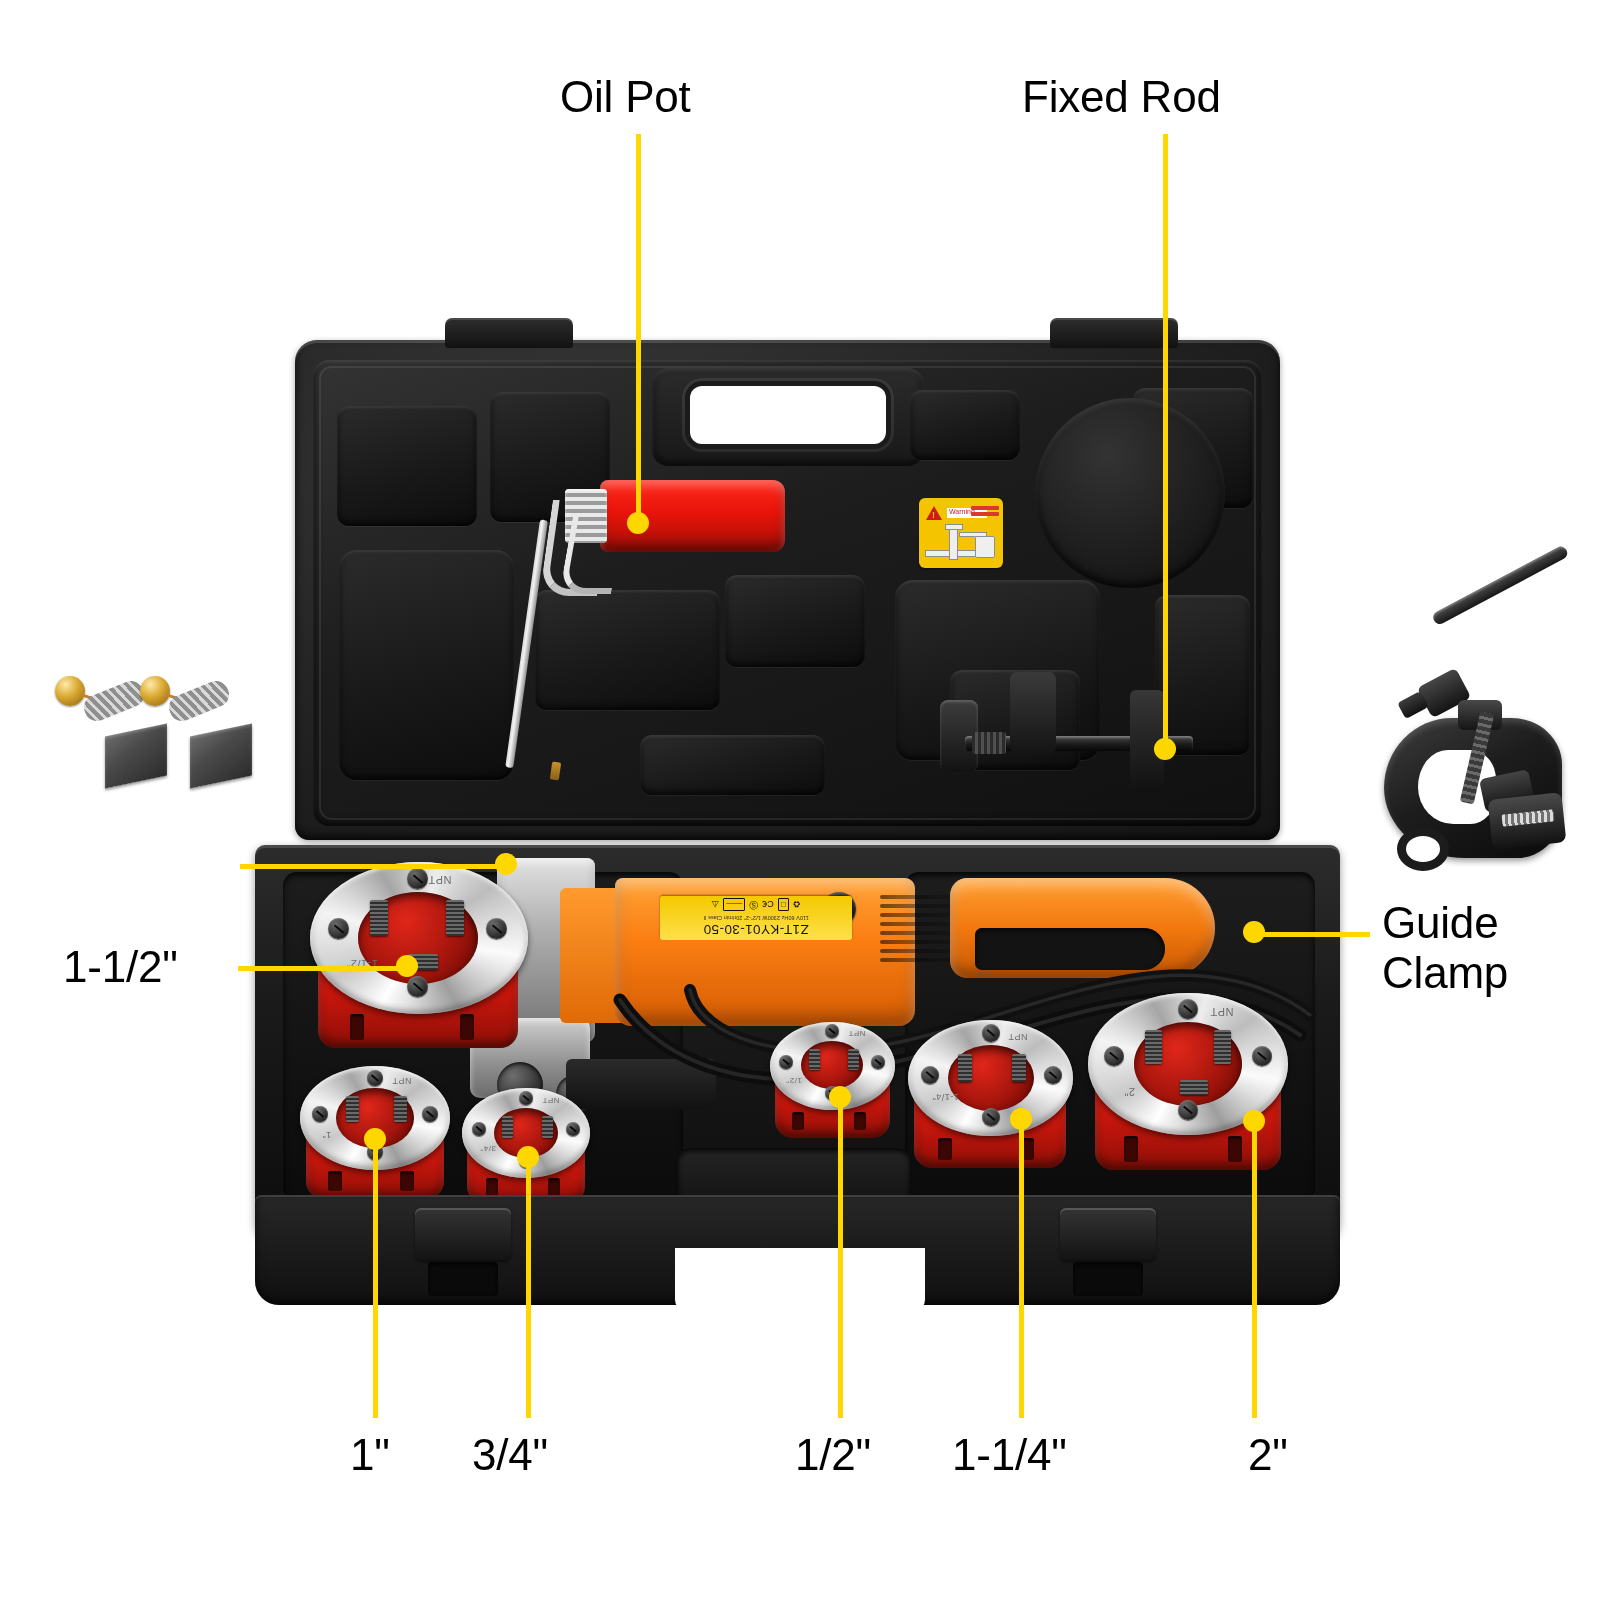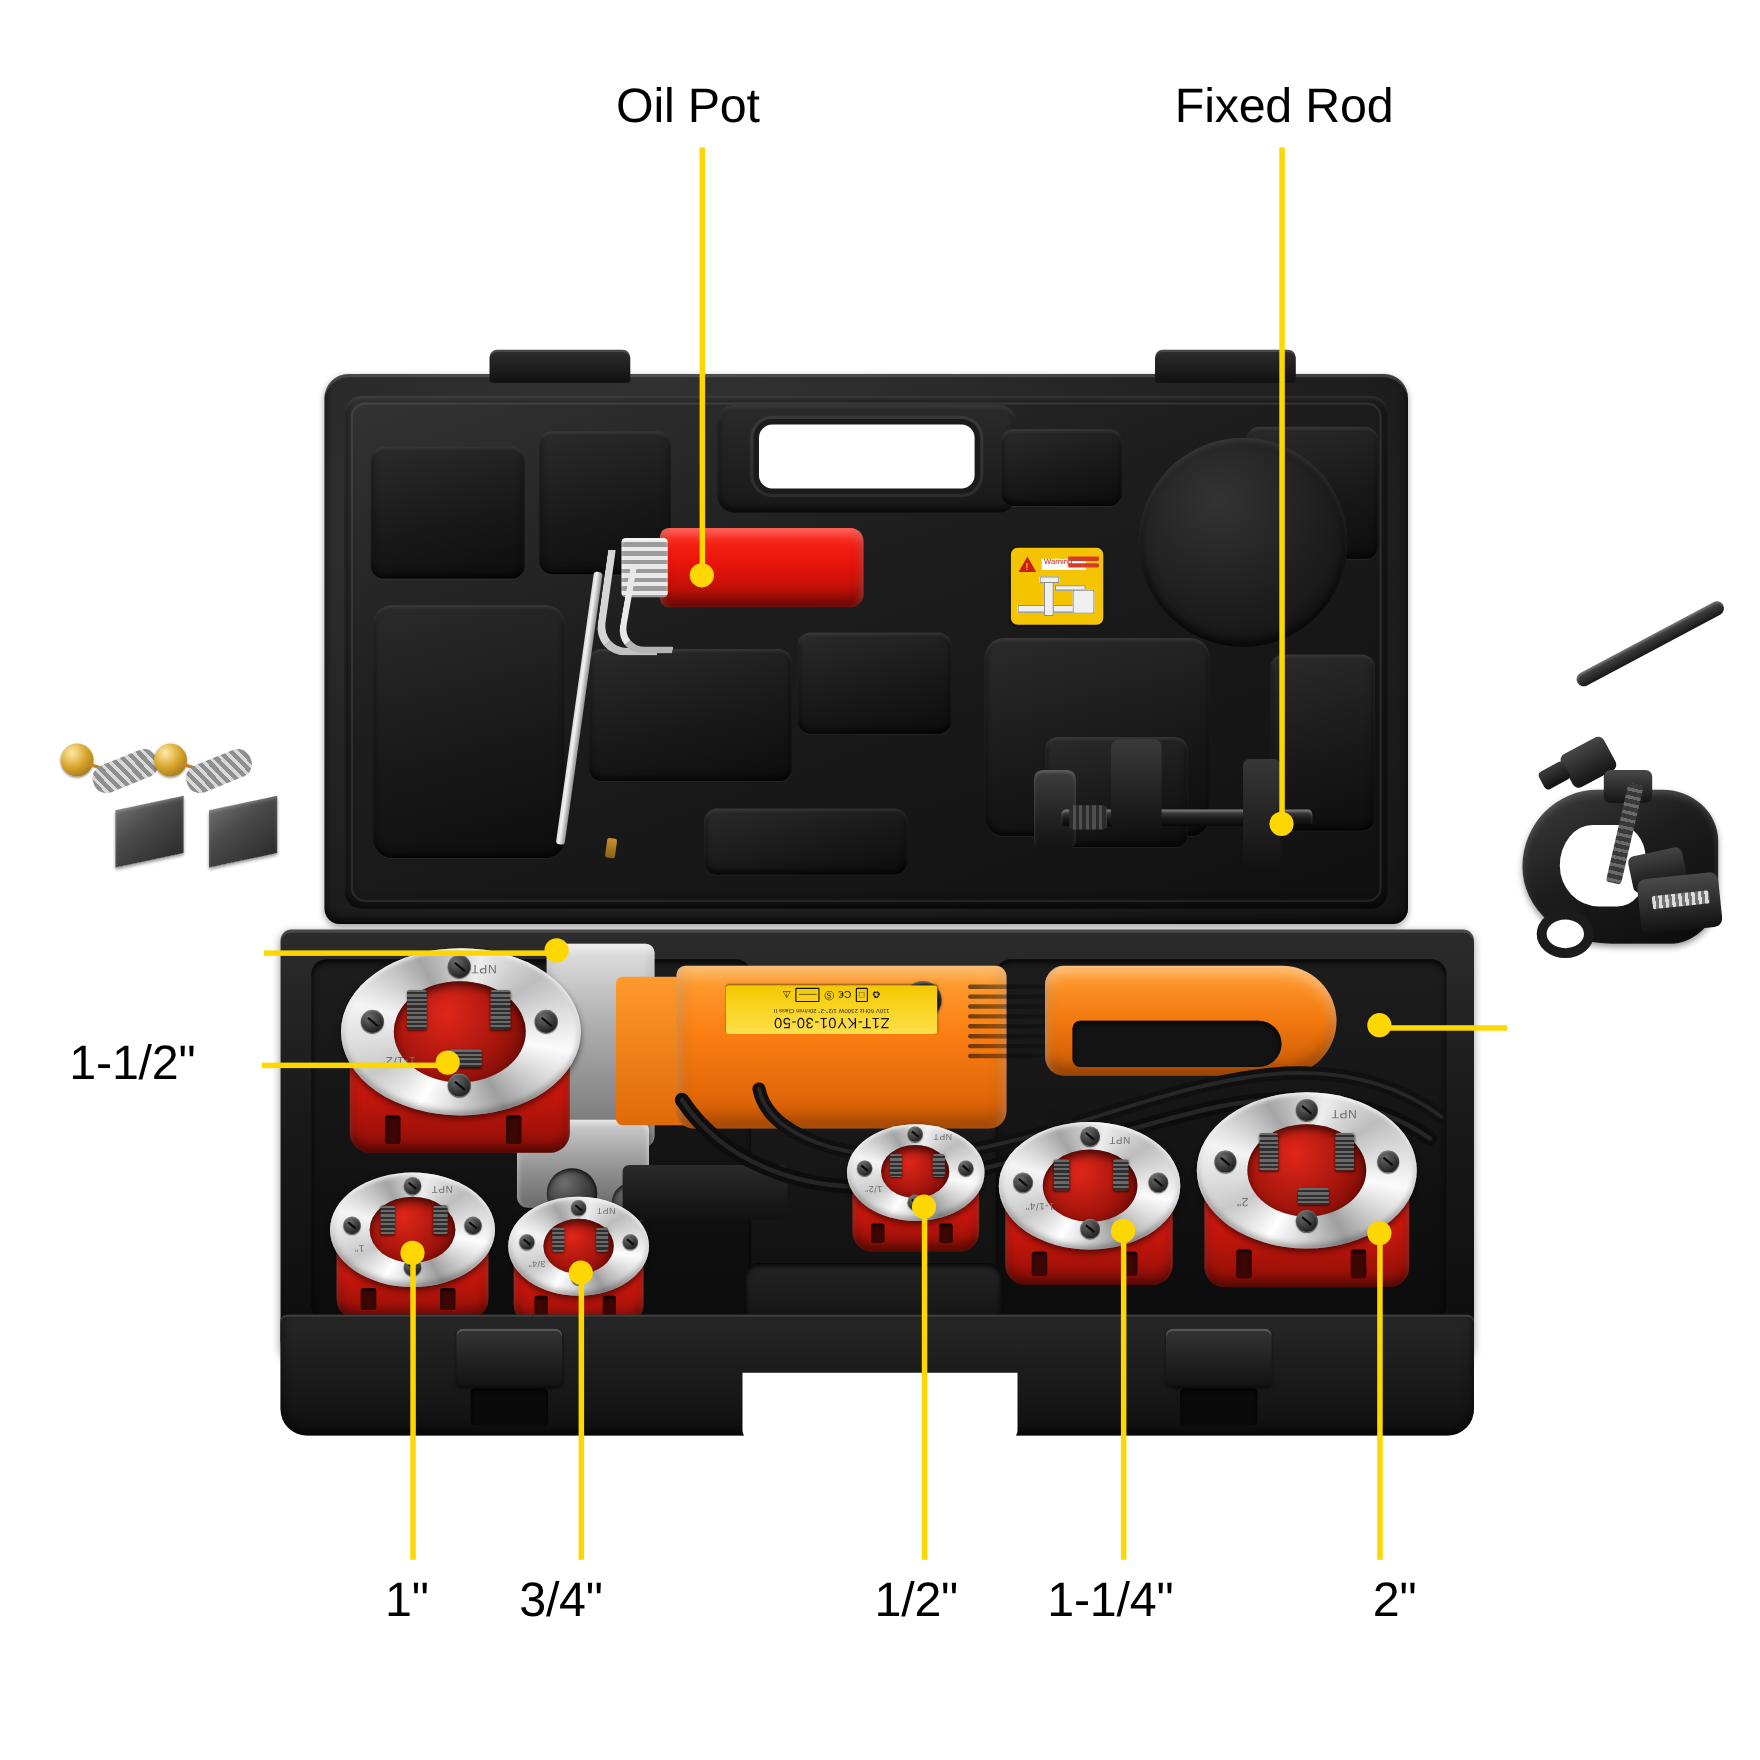--- a/index.html
+++ b/index.html
@@ -711,23 +711,27 @@
   <div class="dot" style="left:829px; top:1086px;"></div>
 
   <div class="lead-v" style="left:1019px; top:1120px; height:298px;"></div>
   <div class="dot" style="left:1010px; top:1108px;"></div>
 
   <div class="lead-v" style="left:1252px; top:1122px; height:296px;"></div>
   <div class="dot" style="left:1243px; top:1110px;"></div>
 
   <div class="callout-label" style="left:560px; top:72px;">Oil Pot</div>
 
-  <div class="callout-label" style="left:1068px; top:72px;">Fixed Rod</div>
-
-
+  <div class="callout-label" style="left:1022px; top:72px;">Fixed Rod</div>
+
+
+  <div class="callout-label two-line" style="left:1382px; top:898px;">
+    <div>Guide</div>
+    <div>Clamp</div>
+  </div>
 
   <div class="callout-label" style="left:63px; top:942px;">1-1/2"</div>
 
   <div class="callout-label" style="left:350px; top:1430px;">1"</div>
 
   <div class="callout-label" style="left:472px; top:1430px;">3/4"</div>
 
   <div class="callout-label" style="left:795px; top:1430px;">1/2"</div>
 
   <div class="callout-label" style="left:952px; top:1430px;">1-1/4"</div>

